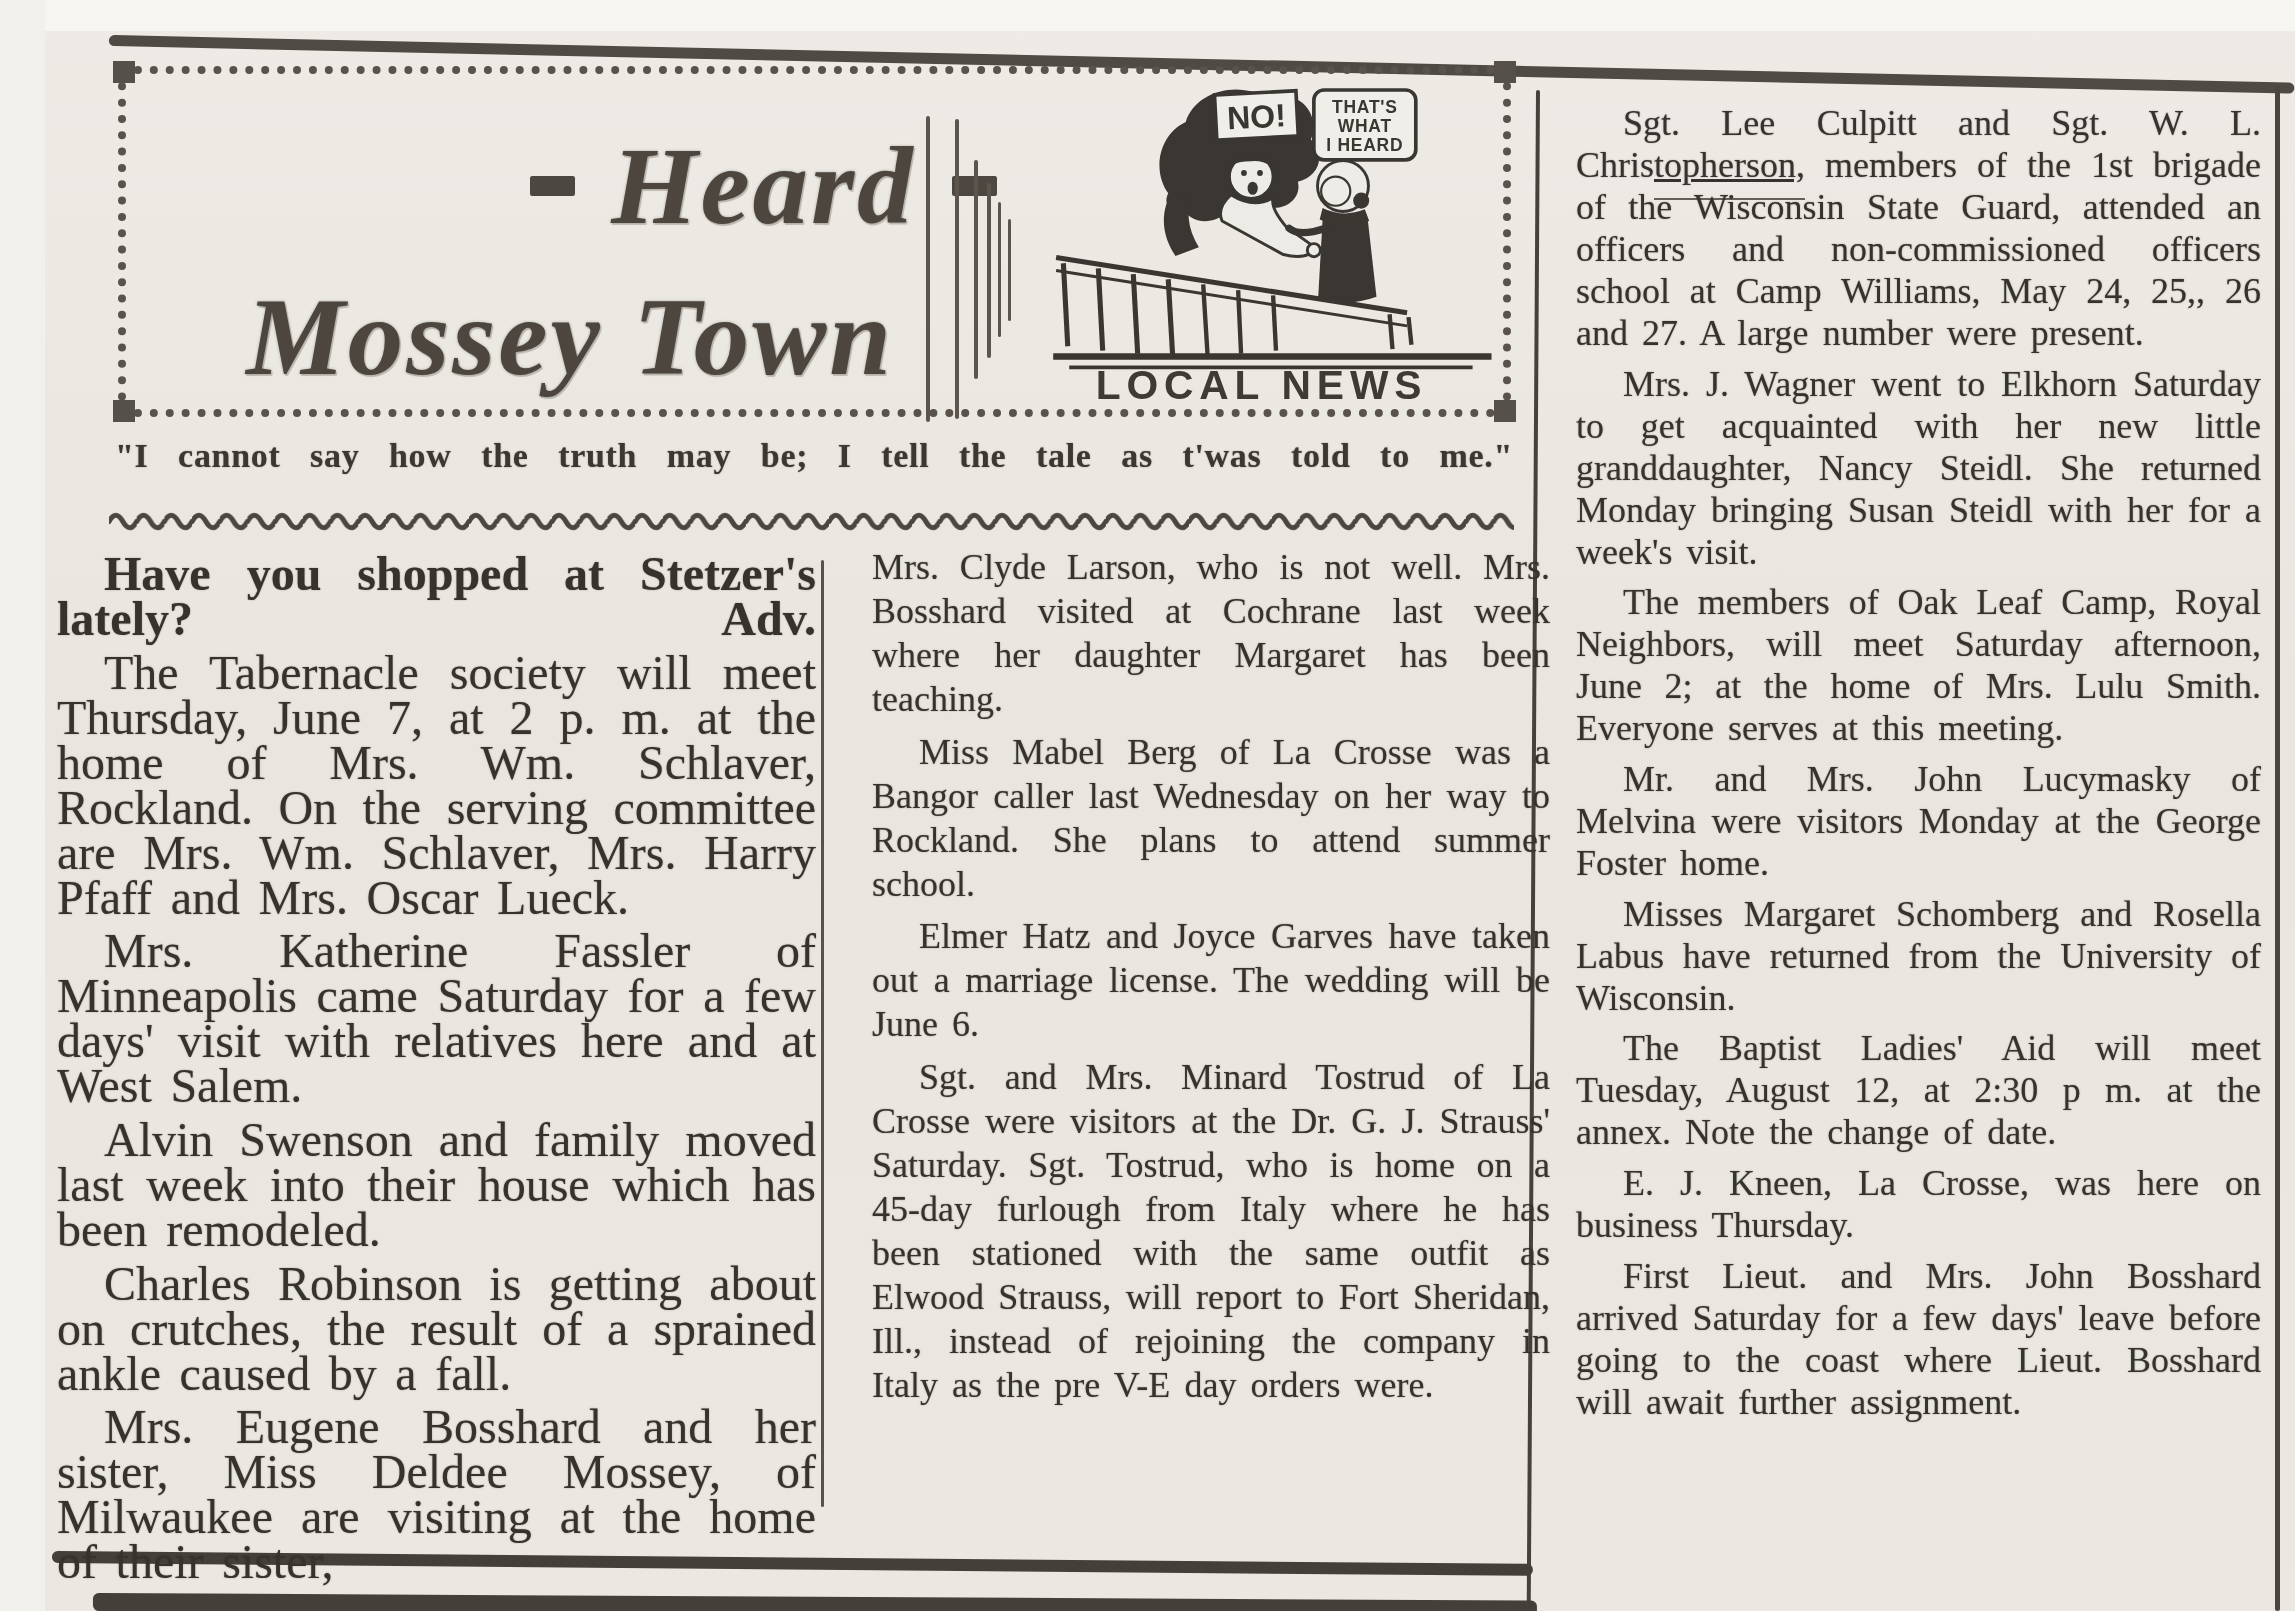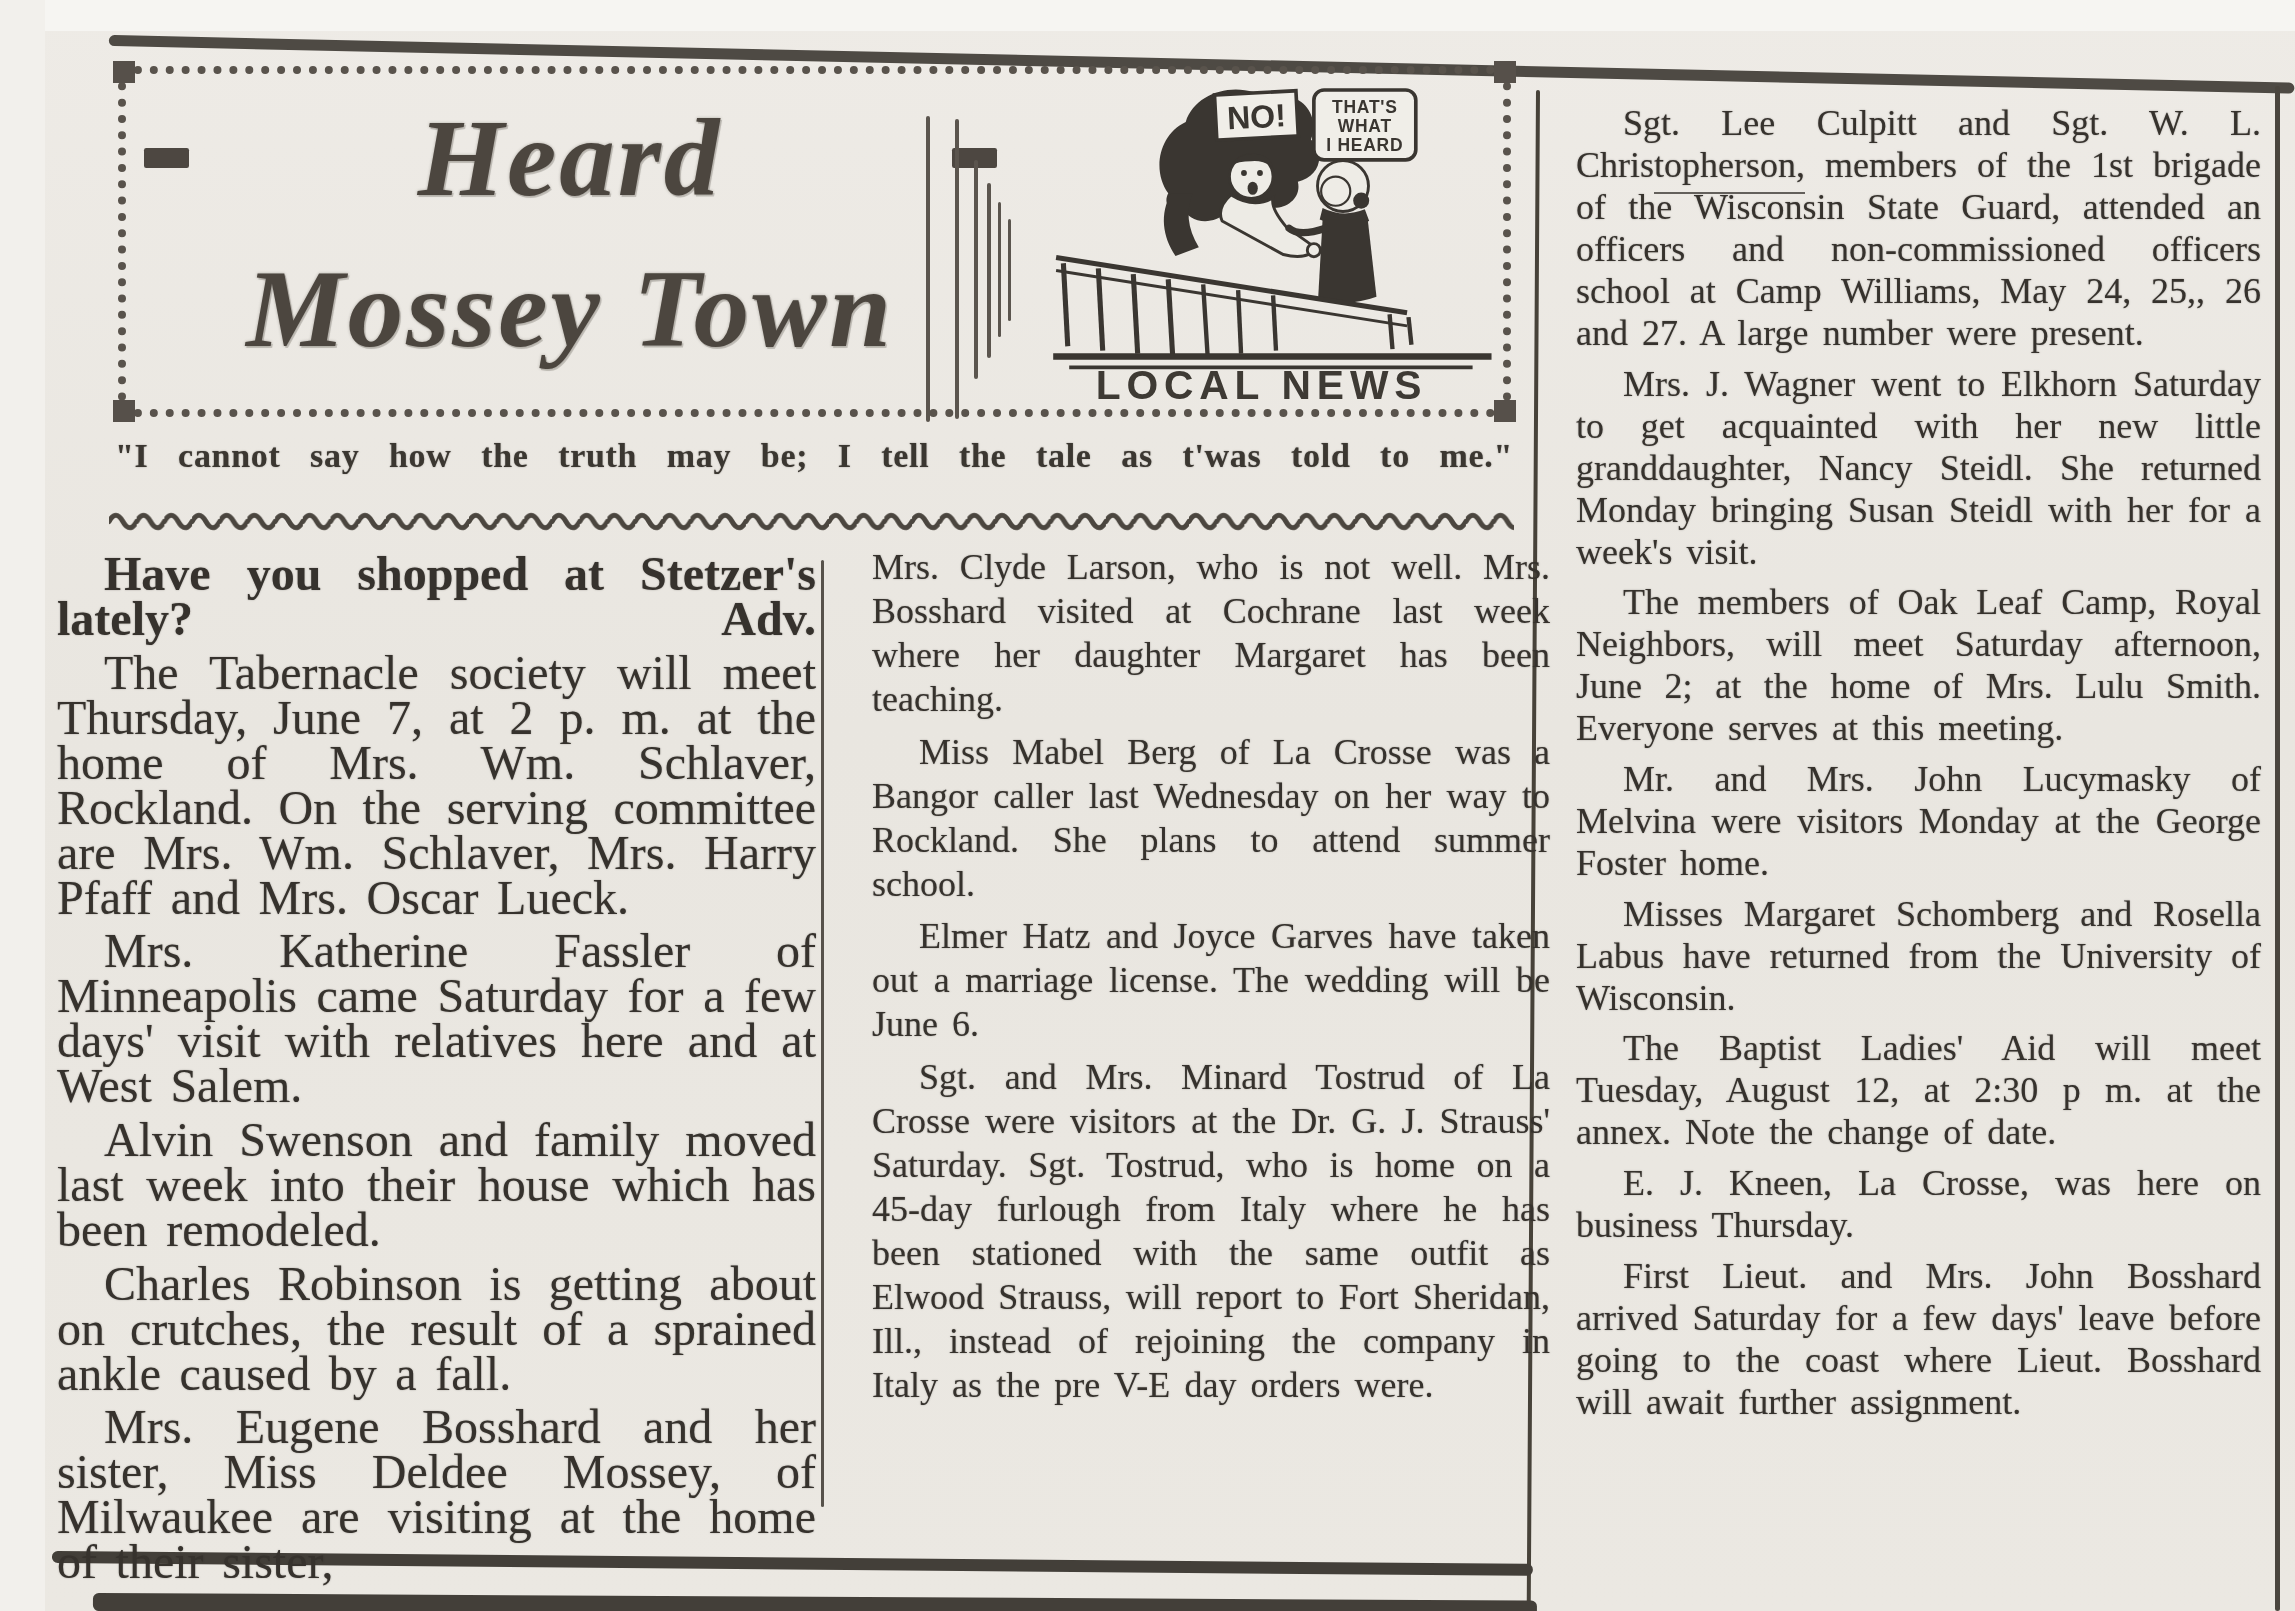--- a/index.html
+++ b/index.html
@@ -24,21 +24,21 @@
   .masthead-box{
     position:absolute;left:118px;top:66px;width:1393px;height:351px;
     border:8.7px dotted #59534c;box-sizing:border-box;
   }
   .corner{position:absolute;width:22px;height:22px;background:#56504a;}
   .corner.tl{left:-13px;top:-13px;} .corner.tr{right:-13px;top:-13px;}
   .corner.bl{left:-13px;bottom:-13px;} .corner.br{right:-13px;bottom:-13px;}
 
   .title-block{position:absolute;left:17.5px;top:26px;width:853px;text-align:center;
     color:#4c463f;text-shadow:1.5px 1.5px 0 rgba(70,64,56,.22),0 0 2.9px rgba(70,64,56,.4);}
-  .title-line1{display:flex;align-items:center;justify-content:space-between;gap:36px;}
+  .title-line1{display:flex;align-items:center;justify-content:flex-end;gap:36px;margin-top:28px;}
   .title-text{font-style:italic;font-weight:bold;font-size:111px;line-height:1.05;letter-spacing:2.9px;white-space:nowrap;}
   .dash{display:inline-block;width:45px;height:19.7px;background:#4d4741;border-radius:2.2px;}
   .title-line2{margin-top:34px;}
 
   .deco-lines{position:absolute;left:800px;top:42px;width:98px;height:310px;}
   .deco-lines div{position:absolute;width:4.4px;background:#5b554e;border-radius:2.2px;}
   .deco-lines div:nth-child(1){left:0;top:0;height:306px;}
   .deco-lines div:nth-child(2){left:29px;top:2.9px;height:300px;}
   .deco-lines div:nth-child(3){left:48px;top:44px;height:219px;width:3.6px;}
   .deco-lines div:nth-child(4){left:61px;top:67px;height:175px;width:3.6px;}
@@ -58,21 +58,21 @@
 
   
   .col{position:absolute;text-align:justify;color:#36322d;text-shadow:0 0 1.5px rgba(54,50,45,.5);}
   .col1{left:57px;top:551px;width:759px;font-size:48px;line-height:45px;word-spacing:6.6px;}
   .col2{left:872px;top:545px;width:678px;font-size:36px;line-height:44px;word-spacing:5.1px;}
   .col3{left:1576px;top:102px;width:685px;font-size:36px;line-height:42px;word-spacing:5.1px;}
   .para{margin:0 0 8.7px 0;text-align:justify;}
   .para.ind{text-indent:47px;}
   .lead{font-weight:bold;}
   .adv{float:right;font-weight:bold;}
-  .uline{border-bottom:2.9px solid rgba(54,50,45,.75);padding-bottom:7px;}
+  .uline{border-bottom:2.9px solid rgba(54,50,45,.75);padding-bottom:13px;text-decoration:underline;}
 </style>
 </head>
 <body>
 
 <div class="page">
 
   <div class="rule top-rule"></div>
   <div class="rule divider-v1"></div>
   <div class="rule divider-v2"></div>
   <div class="rule divider-right"></div>

